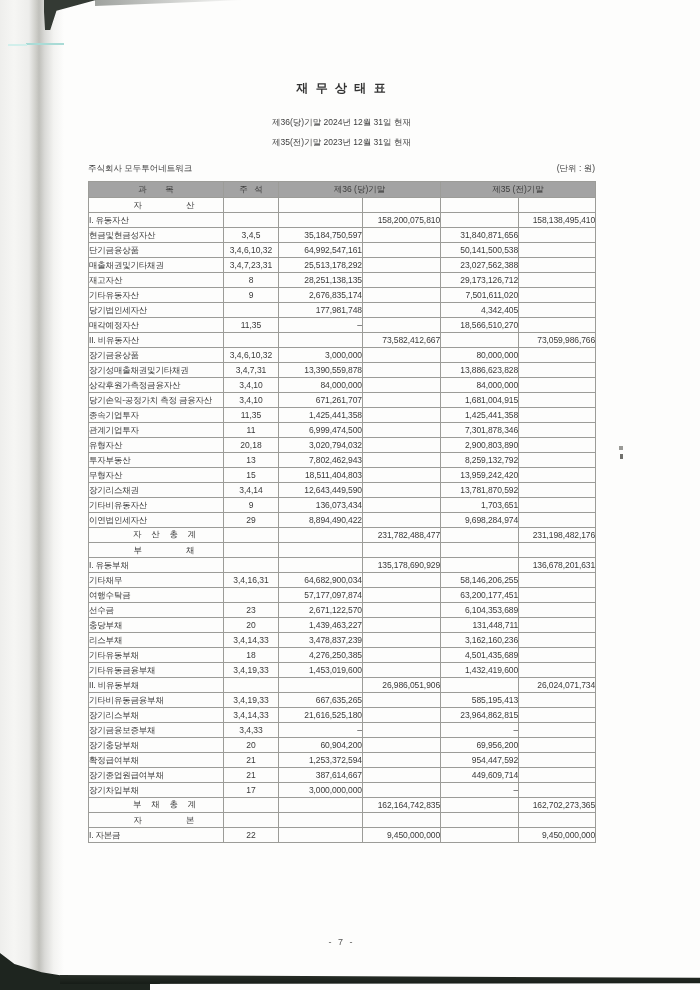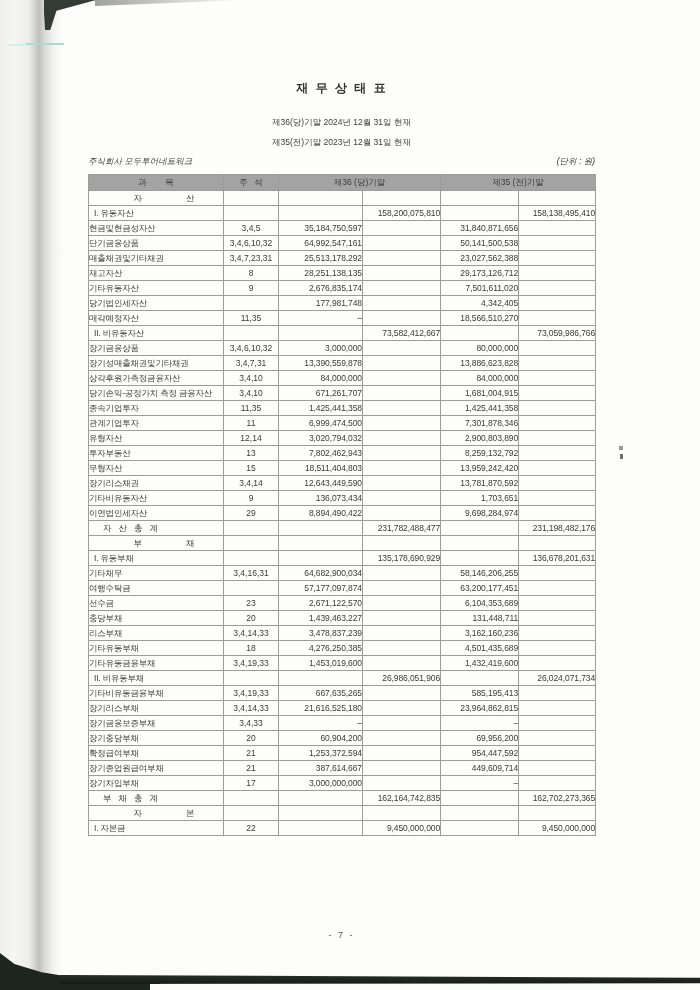--- a/index.html
+++ b/index.html
@@ -23,34 +23,34 @@
     clip-path:polygon(0 10%,100% 38%,100% 92%,0 100%);}
   .below-white{position:absolute;left:150px;top:984px;width:550px;height:6px;background:#fcfcfb;}
   .speck-a{position:absolute;left:619px;top:446px;width:4px;height:4px;background:#9a9a96;}
   .speck-b{position:absolute;left:620px;top:454px;width:3px;height:5px;background:#70706c;}
 
   
   .doc{position:absolute;left:88px;top:80px;width:507px;color:#3a3a3a;}
   .title{text-align:center;font-size:12px;font-weight:bold;letter-spacing:1px;word-spacing:2px;color:#333;}
   .subtitle{text-align:center;font-size:8.5px;color:#3d3d3d;margin-top:20px;}
   .subtitle + .subtitle{margin-top:8px;}
-  .meta-row{display:flex;justify-content:space-between;align-items:flex-end;margin-top:7px;font-size:8.5px;color:#3d3d3d;font-style:italic;}
+  .meta-row{display:flex;justify-content:space-between;align-items:flex-end;margin-top:14px;font-size:8.5px;color:#3d3d3d;}
 
   table.bs{border-collapse:collapse;table-layout:fixed;width:507px;margin-top:6px;}
   table.bs td{border:1px solid #9c9c98;height:14px;line-height:14px;font-size:8.5px;color:#3a3a3a;
     padding:0;overflow:hidden;white-space:nowrap;}
   table.bs thead td{background:#a3a3a3;height:15px;line-height:15px;text-align:center;color:#3c3c3c;margin-left:32px;}
   td.h-account{word-spacing:16px;}
   td.h-note{word-spacing:4px;}
   td.note{text-align:center;font-size:8px;}
   td.num{text-align:right;padding-right:3px;font-size:8.3px;letter-spacing:-0.1px;}
   td.label{padding-left:15px;font-size:8.2px;letter-spacing:-0.2px;}
-  tr.r-roman td.label{padding-left:5px;}
+  tr.r-roman td.label{}
   tr.r-section td.label{padding-left:16px;text-align:center;word-spacing:42px;}
-  tr.r-total td.label{padding-left:14px;word-spacing:5px;}
+  tr.r-total td.label{padding-left:44px;word-spacing:5px;font-family:Liberation Mono, monospace;}
 
   .page-num{text-align:center;font-size:9px;color:#555;margin-top:94px;letter-spacing:2px;}
 </style>
 </head>
 <body>
 
 <div class="page">
 
   <div class="left-band"></div>
   <div class="top-wedge"></div>
@@ -214,21 +214,21 @@
           <tr class="r-item">
             <td class="label">관계기업투자</td>
             <td class="note">11</td>
             <td class="num">6,999,474,500</td>
             <td class="num"></td>
             <td class="num">7,301,878,346</td>
             <td class="num"></td>
           </tr>
           <tr class="r-item">
             <td class="label">유형자산</td>
-            <td class="note">12,14</td>
+            <td class="note">20,18</td>
             <td class="num">3,020,794,032</td>
             <td class="num"></td>
             <td class="num">2,900,803,890</td>
             <td class="num"></td>
           </tr>
           <tr class="r-item">
             <td class="label">투자부동산</td>
             <td class="note">13</td>
             <td class="num">7,802,462,943</td>
             <td class="num"></td>

